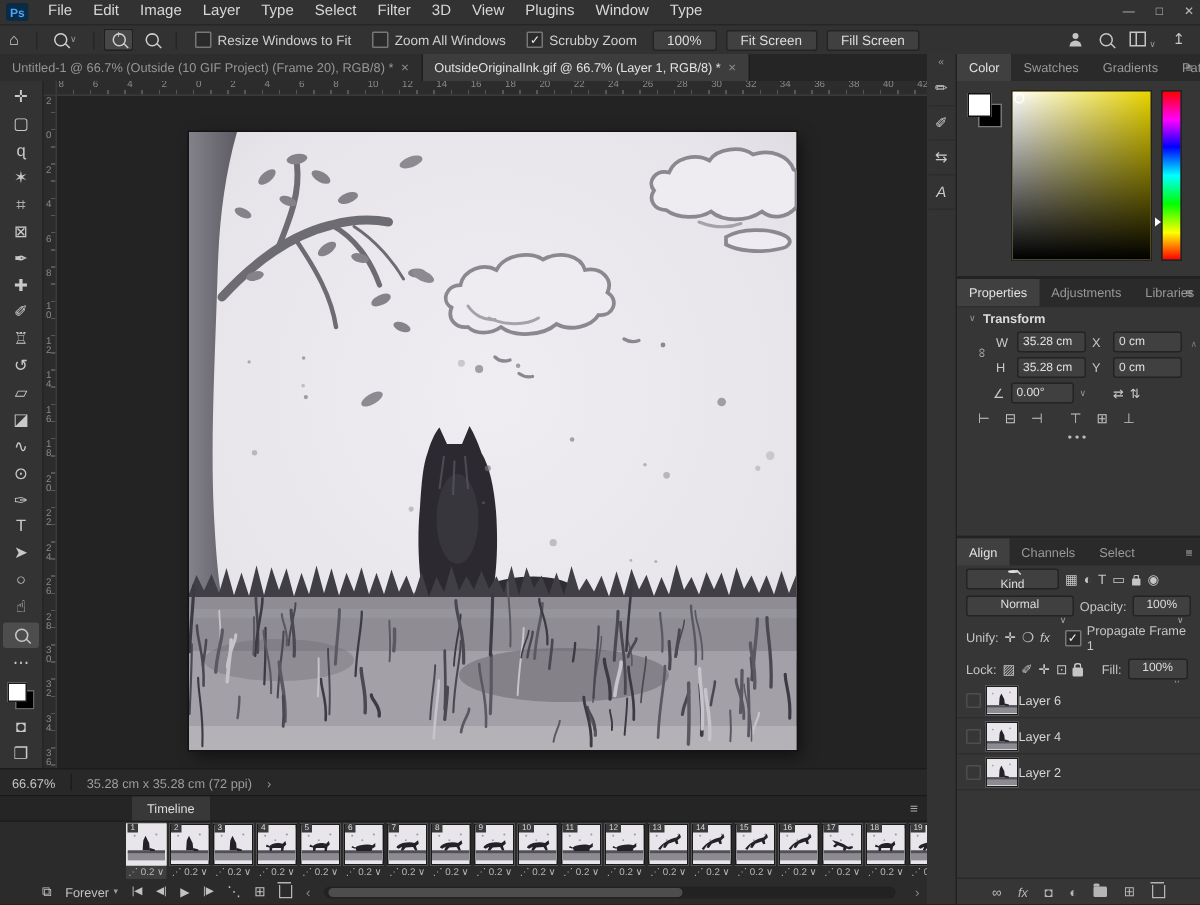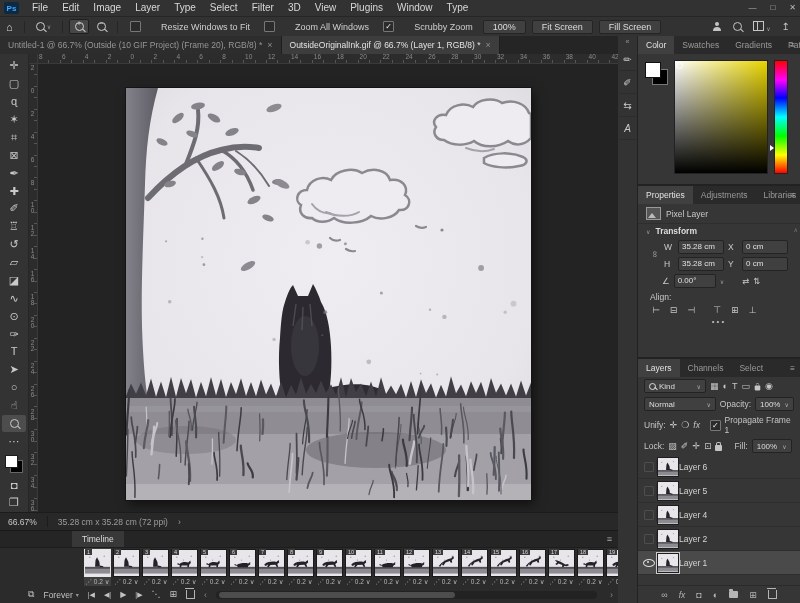--- a/index.html
+++ b/index.html
@@ -13,21 +13,21 @@
   .logo{width:15px;height:12px;background:#0b2a44;color:#43a6ff;font-size:8px;font-weight:bold;
         display:flex;align-items:center;justify-content:center;border-radius:2px;margin:0 6px 0 4px;}
   .menu-item{padding:0 7px;line-height:16px;cursor:default;}
   .wctrls{position:absolute;right:4px;top:0;display:flex;gap:14px;font-size:8px;color:#bbb;align-items:center;height:14px;}
   .optionsbar{left:0;top:17px;width:800px;height:19px;background:#323232;border-bottom:1px solid #222;
               display:flex;align-items:center;font-size:9px;color:#cfcfcf;}
   .obtn{padding:0 6px;font-size:11px;color:#d0d0d0;display:flex;align-items:center;gap:2px;}
   .tool-opt{width:20px;height:15px;display:flex;align-items:center;justify-content:center;border-radius:2px;margin:0 1px;}
   .tool-opt.selected{background:#474747;box-shadow:inset 0 0 0 1px #1f1f1f;}
   .sep{width:1px;height:12px;background:#252525;margin:0 5px;}
-  .opt-check{display:flex;align-items:center;gap:20px;margin:0 7px;}
+  .opt-check{display:flex;align-items:center;gap:4px;margin:0 7px;}
   .cb{width:9px;height:9px;border:1px solid #777;border-radius:1px;background:#2b2b2b;display:inline-flex;
       align-items:center;justify-content:center;font-size:8px;color:#eee;}
   .cb.checked::before{content:"✓";}
   .opt-btn{background:#404040;border:1px solid #242424;border-radius:2px;padding:1px 9px;margin:0 3px;font-size:9px;color:#ddd;}
   .obr{margin-left:auto;display:flex;align-items:center;gap:11px;padding-right:10px;color:#c5c5c5;}
   
   .mag{display:inline-block;width:7px;height:7px;border:1.2px solid currentColor;border-radius:50%;position:relative;}
   .mag::after{content:"";position:absolute;width:4px;height:1.2px;background:currentColor;right:-3px;bottom:-1px;transform:rotate(45deg);}
   .mag .pm{position:absolute;left:0;top:-3px;width:7px;text-align:center;font-size:7px;line-height:7px;color:currentColor;}
   .person{display:inline-block;width:10px;height:9px;position:relative;}
@@ -59,21 +59,21 @@
   .rlabel{position:absolute;font-size:6.5px;color:#8a8a8a;line-height:6px;}
   .vruler .rlabel{width:7px;word-break:break-all;text-align:center;}
   .artwork{position:absolute;left:97px;top:34px;width:405px;height:412px;box-shadow:0 0 0 1px #141414,3px 4px 10px rgba(0,0,0,.55);}
   .statusbar{position:absolute;left:0;top:476px;width:618px;height:18px;background:#282828;border-top:1px solid #1c1c1c;
              display:flex;align-items:center;font-size:8.5px;color:#9d9d9d;gap:10px;padding-left:8px;box-sizing:border-box;}
   .statusbar .zoomval{color:#c8c8c8;}
   .statusbar .sdiv{width:1px;height:11px;background:#1c1c1c;}
   
   .timeline{position:absolute;left:0;top:494px;width:618px;height:73px;background:#2b2b2b;border-top:1px solid #191919;}
   .tl-tabrow{height:16px;background:#252525;position:relative;border-bottom:1px solid #1d1d1d;}
-  .tl-tab{position:absolute;left:72px;top:0;height:16px;padding:0 10px;background:#383838;color:#ddd;font-size:8.5px;
+  .tl-tab{position:absolute;left:88px;top:0;height:16px;padding:0 10px;background:#383838;color:#ddd;font-size:8.5px;
           display:flex;align-items:center;}
   .tl-menu{position:absolute;right:6px;top:3px;font-size:9px;color:#aaa;}
   .tl-frames{height:38px;display:flex;padding-left:84px;overflow:hidden;}
   .frame{width:27px;margin-right:2px;flex:none;position:relative;padding-top:1px;}
   .frame.selected{background:#3e3e3e;}
   .f-thumb{width:25px;height:26px;margin:0 auto;border:1px solid #1a1a1a;position:relative;background:#e8e6ea;}
   .frame.selected .f-thumb{border:1px solid #e6e6e6;}
   .f-thumb svg{display:block;width:100%;height:100%;}
   .f-num{position:absolute;left:1px;top:1px;background:#3a3a3a;color:#ddd;font-size:5.5px;line-height:6px;padding:0 2px;z-index:2;}
   .f-delay{text-align:center;font-size:6.5px;color:#b7b7b7;line-height:10px;white-space:nowrap;}
@@ -116,21 +116,21 @@
   .tgrid{display:grid;grid-template-columns:10px 10px 46px 10px 46px;gap:3px 4px;align-items:center;padding:2px 8px 1px 12px;}
   .field{background:#404040;border:1px solid #232323;border-radius:2px;height:12px;line-height:12px;padding:0 3px;font-size:8px;color:#e0e0e0;}
   .linkico{color:#aaa;font-size:9px;display:inline-block;transform:rotate(0deg);}
   .anglerow{display:flex;align-items:center;gap:4px;padding:2px 8px 3px 24px;}
   .alignrow{display:flex;gap:10px;padding:2px 14px;font-size:9px;color:#c5c5c5;}
   .dots3{text-align:center;color:#bbb;letter-spacing:2px;font-size:8px;}
   .pscroll{position:absolute;right:2px;font-size:6px;color:#777;}
   
   .p-layers{flex:1;display:flex;flex-direction:column;font-size:8.5px;}
   .lrowbar{display:flex;align-items:center;gap:4px;padding:2px 6px;color:#c5c5c5;}
-  .dd{background:#404040;border:1px solid #232323;border-radius:2px;height:12px;display:flex;align-items:center;gap:3px;padding:0 4px;font-size:8px;color:#ddd;}
+  .dd{background:#404040;border:1px solid #232323;border-radius:2px;height:12px;display:flex;align-items:center;gap:3px;padding:0 4px;font-size:8px;color:#ddd;flex-direction:column;}
   .ddchev{font-size:6px;color:#aaa;margin-left:auto;}
   .fico{font-size:9px;color:#c5c5c5;line-height:1;}
   .llist{flex:1;overflow:hidden;background:#363636;}
   .lrow{height:23px;display:flex;align-items:center;gap:0;border-bottom:1px solid #2e2e2e;padding-left:4px;}
   .lrow.selected{background:#4a4a4a;}
   .eyewell{width:14px;height:14px;border-right:1px solid #2e2e2e;display:flex;align-items:center;justify-content:center;}
   .eyebox{width:8px;height:8px;border:1px solid #4e4e4e;border-radius:1px;}
   .eyeico{width:10px;height:6px;border:1px solid #ddd;border-radius:50%;position:relative;}
   .eyeico::after{content:"";position:absolute;left:3px;top:1px;width:2px;height:2px;border-radius:50%;background:#ddd;}
   .lthumb{width:20px;height:18px;border:1px solid #1d1d1d;background:#e8e6ea;}
@@ -907,24 +907,20 @@
     </div>
     <div class="pgap"></div>
 
     <div class="panel p-props">
       <div class="ptabs" id="proptabs">
           <span class="ptab active">Properties</span>
           <span class="ptab">Adjustments</span>
           <span class="ptab">Libraries</span>
           <span class="pmenu">≡</span>
         </div>
-      <div class="prow">
-        <span class="pixicon"></span>
-        <span>Pixel Layer</span>
-      </div>
       <div class="sechead">
           <span style="font-size:6px;color:#999;">∨</span>
           <b style="font-weight:bold;">Transform</b>
           <span class="pscroll" style="top:40px;">∧</span>
         </div>
       <div class="tgrid">
         <span class="linkico" style="grid-row:1/3;transform:rotate(90deg);">∞</span>
         <span>W</span>
         <span class="field">35.28 cm</span>
         <span>X</span>
@@ -934,38 +930,35 @@
         <span>Y</span>
         <span class="field">0 cm</span>
       </div>
       <div class="anglerow">
         <span>∠</span>
         <span class="field" style="width:34px;">0.00°</span>
         <span style="font-size:6px;color:#999;">∨</span>
         <span style="margin-left:14px;">⇄</span>
         <span>⇅</span>
       </div>
-      <div class="prow" style="padding:1px 12px;">
-          <span>Align:</span>
-        </div>
       <div class="alignrow">
         <span>⊢</span>
         <span>⊟</span>
         <span>⊣</span>
         <span style="margin-left:8px;">⊤</span>
         <span>⊞</span>
         <span>⊥</span>
       </div>
       <div class="dots3">•••</div>
     </div>
     <div class="pgap"></div>
 
     <div class="panel p-layers">
       <div class="ptabs" id="layertabs">
-          <span class="ptab active">Layers</span>
+          <span class="ptab active">Align</span>
           <span class="ptab">Channels</span>
           <span class="ptab">Select</span>
           <span class="pmenu">≡</span>
         </div>
       <div class="lrowbar">
         <span class="dd" style="width:52px;">
             <span class="mag" style="width:5px;height:5px;"></span>
             <span>Kind</span>
             <span class="ddchev">∨</span>
           </span>
@@ -1034,73 +1027,39 @@
               <svg viewBox="0 0 26 22" xmlns="http://www.w3.org/2000/svg">
                 <rect width="26" height="22" fill="#e8e6ea"></rect>
                 <circle cx="5" cy="5" r="0.7" fill="#9a98a0"></circle>
                 <circle cx="12" cy="8" r="0.6" fill="#9a98a0"></circle>
                 <circle cx="20" cy="4" r="0.7" fill="#9a98a0"></circle>
                 <rect y="16" width="26" height="6" fill="#8d8b92"></rect>
                 <rect y="15" width="26" height="2" fill="#524f57"></rect>
                 <path d="M11,8 L12.5,5 L14,8 L15,10 L15.5,15 L10.5,15 L10.8,10 Z M15.5,13.5 L19,14.5 L19,15.5 L15.5,15.5 Z" fill="#242229"></path>
               </svg>
             </span>
-            <span>Layer 5</span>
-          </div>
-          <div class="lrow">
-            <span class="eyewell">
-              <span class="eyebox"></span>
-            </span>
-            <span class="lthumb">
-              <svg viewBox="0 0 26 22" xmlns="http://www.w3.org/2000/svg">
-                <rect width="26" height="22" fill="#e8e6ea"></rect>
-                <circle cx="5" cy="5" r="0.7" fill="#9a98a0"></circle>
-                <circle cx="12" cy="8" r="0.6" fill="#9a98a0"></circle>
-                <circle cx="20" cy="4" r="0.7" fill="#9a98a0"></circle>
-                <rect y="16" width="26" height="6" fill="#8d8b92"></rect>
-                <rect y="15" width="26" height="2" fill="#524f57"></rect>
-                <path d="M11,8 L12.5,5 L14,8 L15,10 L15.5,15 L10.5,15 L10.8,10 Z M15.5,13.5 L19,14.5 L19,15.5 L15.5,15.5 Z" fill="#242229"></path>
-              </svg>
-            </span>
             <span>Layer 4</span>
           </div>
           <div class="lrow">
             <span class="eyewell">
               <span class="eyebox"></span>
             </span>
             <span class="lthumb">
               <svg viewBox="0 0 26 22" xmlns="http://www.w3.org/2000/svg">
                 <rect width="26" height="22" fill="#e8e6ea"></rect>
                 <circle cx="5" cy="5" r="0.7" fill="#9a98a0"></circle>
                 <circle cx="12" cy="8" r="0.6" fill="#9a98a0"></circle>
                 <circle cx="20" cy="4" r="0.7" fill="#9a98a0"></circle>
                 <rect y="16" width="26" height="6" fill="#8d8b92"></rect>
                 <rect y="15" width="26" height="2" fill="#524f57"></rect>
                 <path d="M11,8 L12.5,5 L14,8 L15,10 L15.5,15 L10.5,15 L10.8,10 Z M15.5,13.5 L19,14.5 L19,15.5 L15.5,15.5 Z" fill="#242229"></path>
               </svg>
             </span>
             <span>Layer 2</span>
           </div>
-          <div class="lrow selected">
-            <span class="eyewell">
-              <span class="eyeico"></span>
-            </span>
-            <span class="lthumb">
-              <svg viewBox="0 0 26 22" xmlns="http://www.w3.org/2000/svg">
-                <rect width="26" height="22" fill="#e8e6ea"></rect>
-                <circle cx="5" cy="5" r="0.7" fill="#9a98a0"></circle>
-                <circle cx="12" cy="8" r="0.6" fill="#9a98a0"></circle>
-                <circle cx="20" cy="4" r="0.7" fill="#9a98a0"></circle>
-                <rect y="16" width="26" height="6" fill="#8d8b92"></rect>
-                <rect y="15" width="26" height="2" fill="#524f57"></rect>
-                <path d="M11,8 L12.5,5 L14,8 L15,10 L15.5,15 L10.5,15 L10.8,10 Z M15.5,13.5 L19,14.5 L19,15.5 L15.5,15.5 Z" fill="#242229"></path>
-              </svg>
-            </span>
-            <span>Layer 1</span>
-          </div>
         </div>
       <div class="lbottom">
         <span>∞</span>
         <span class="fxi">fx</span>
         <span>◘</span>
         <span>◐</span>
         <span class="folderico"></span>
         <span>⊞</span>
         <span class="trashico"></span>
       </div>

